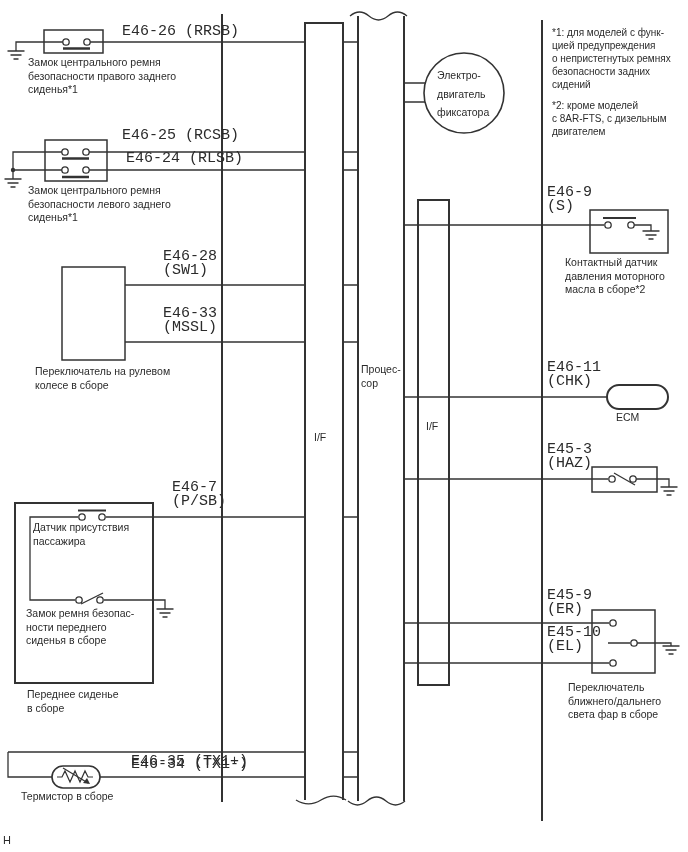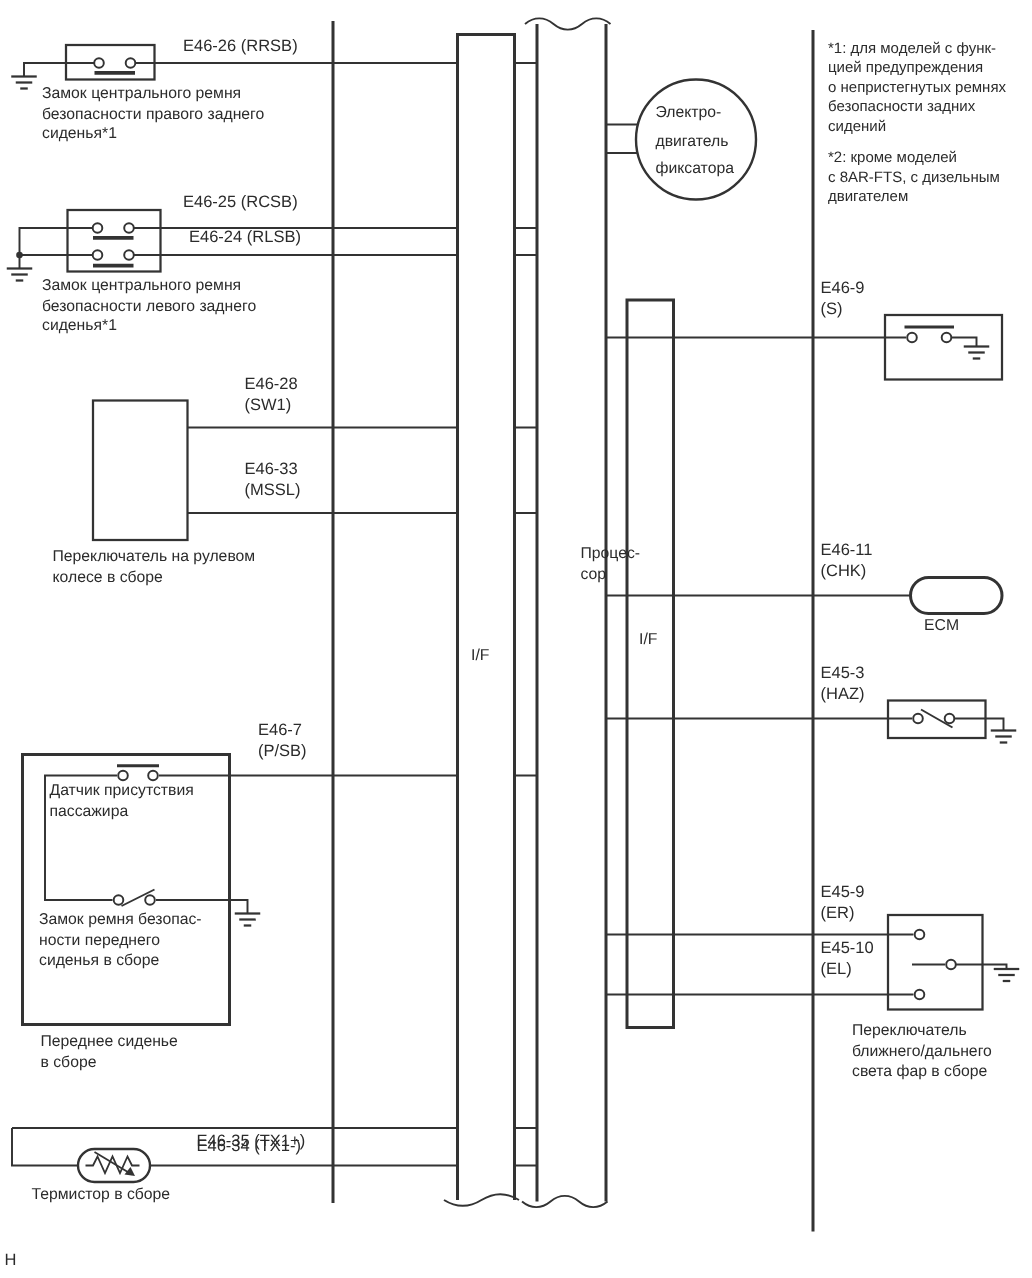--- a/index.html
+++ b/index.html
@@ -1,22 +1,22 @@
 <!DOCTYPE html>
 <html><head>
 <meta charset="utf-8">
 <style>
   html,body{margin:0;padding:0;background:#ffffff;}
   .stage{position:relative;width:688px;height:852px;background:#fff;overflow:hidden;
          font-family:"Liberation Sans",sans-serif;color:#2b2b2b;}
   .stage svg{position:absolute;left:0;top:0;}
   .lbl{position:absolute;font-size:10.5px;line-height:13.5px;white-space:nowrap;color:#2b2b2b;}
-  .pin{position:absolute;font-size:11px;line-height:13.5px;white-space:nowrap;color:#2b2b2b;}
+  .pin{position:absolute;font-size:15px;line-height:13.5px;white-space:nowrap;color:#2b2b2b;font-family:Liberation Mono, monospace;}
   .motor-lbl{line-height:18.5px;}
-  .proc-lbl{line-height:14px;margin-left:26px;}
+  .proc-lbl{line-height:14px;}
   .note{position:absolute;font-size:10px;line-height:13px;white-space:nowrap;color:#2b2b2b;}
   .footer-mark{position:absolute;font-size:11px;color:#2b2b2b;}
 </style>
 </head>
 <body>
 
 <div class="stage">
 
 <svg width="688" height="852" viewBox="0 0 688 852">
   <defs>
@@ -227,20 +227,25 @@
   <div>фиксатора</div>
 </div>
 
 <div class="lbl proc-lbl" style="left:361px;top:362px">
   <div>Процес-</div>
   <div>сор</div>
 </div>
 <div class="lbl" style="left:314px;top:431px">I/F</div>
 <div class="lbl" style="left:426px;top:420px">I/F</div>
 
+<div class="lbl" style="left:565px;top:256px">
+  <div>Контактный датчик</div>
+  <div>давления моторного</div>
+  <div>масла в сборе*2</div>
+</div>
 <div class="lbl" style="left:616px;top:411px">ECM</div>
 <div class="lbl" style="left:568px;top:681px">
   <div>Переключатель</div>
   <div>ближнего/дальнего</div>
   <div>света фар в сборе</div>
 </div>
 
 <div class="note" style="left:552px;top:26px">
   <div>*1: для моделей с функ-</div>
   <div>цией предупреждения</div>

